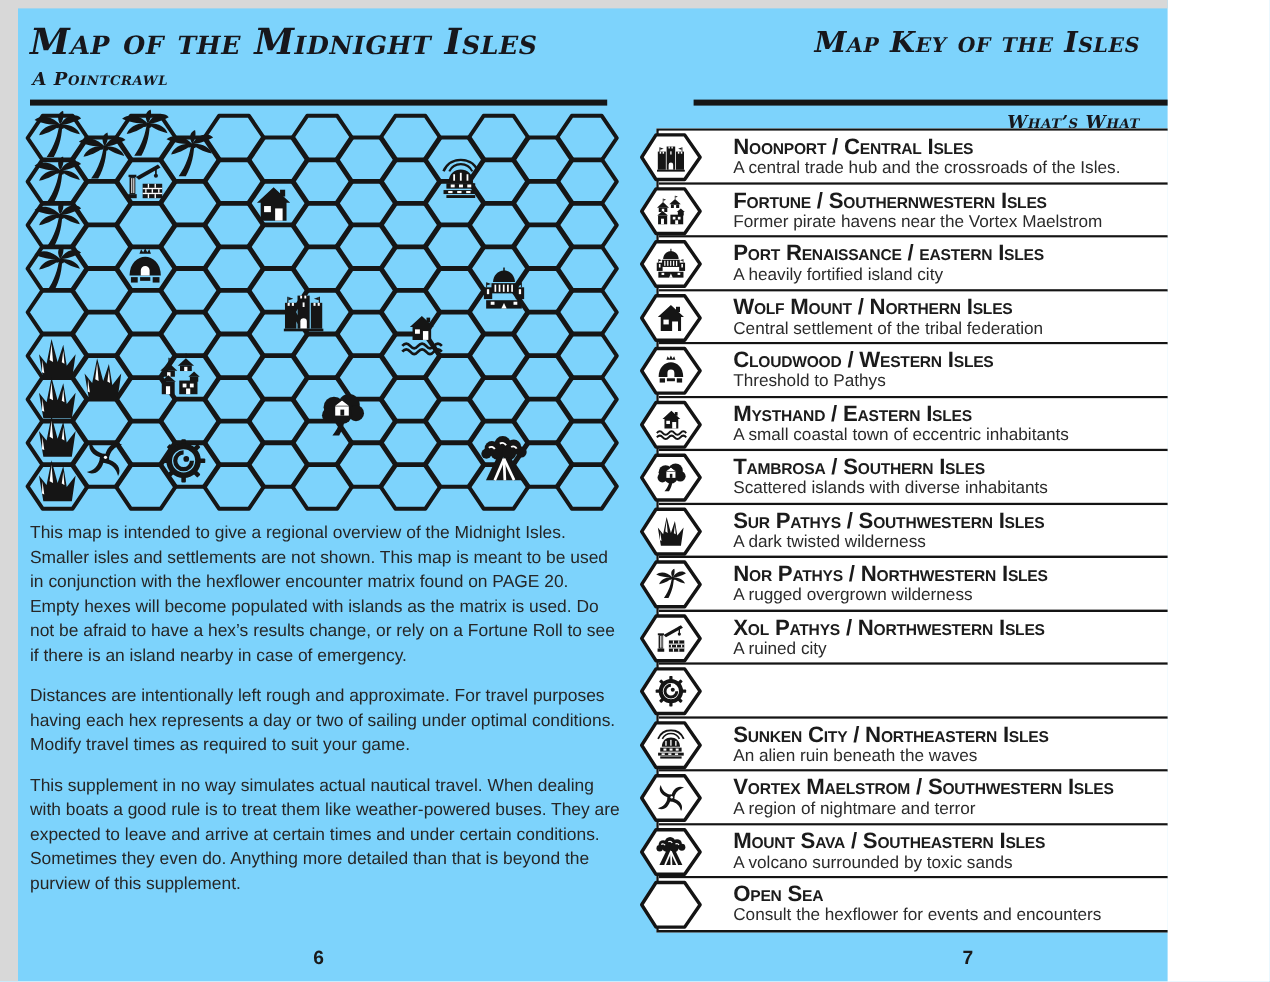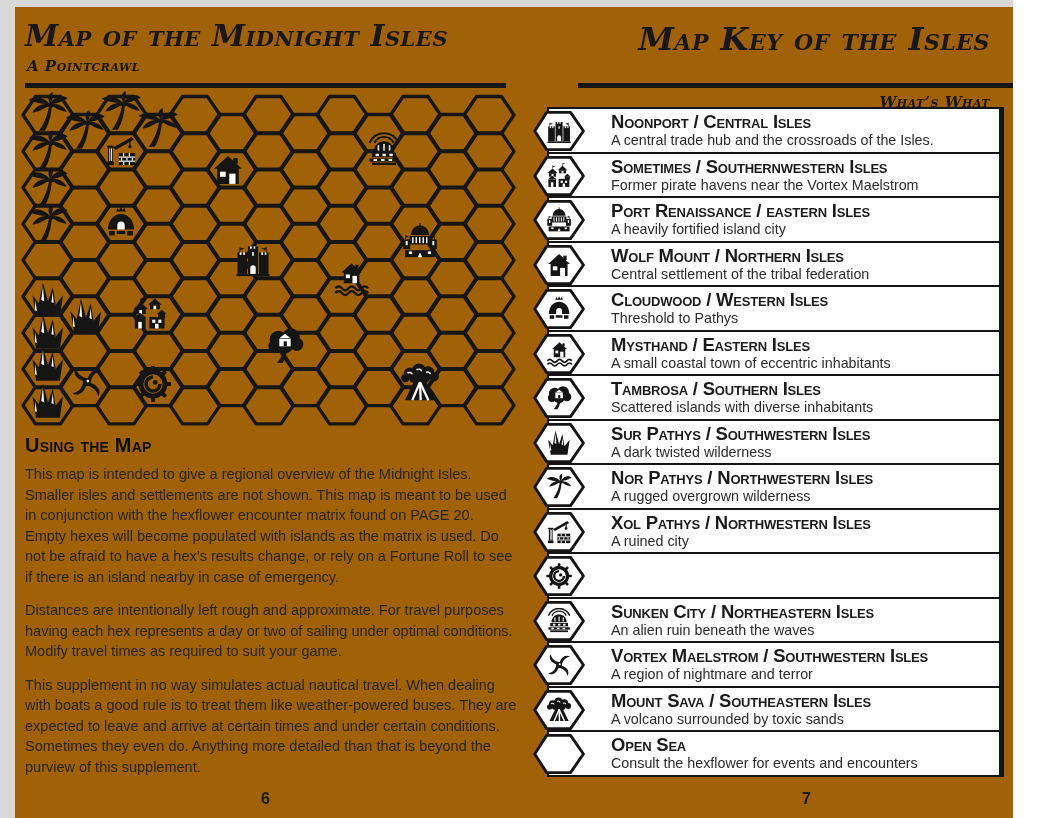--- a/index.html
+++ b/index.html
@@ -1,26 +1,26 @@
 <!DOCTYPE html>
 <html><head>
 <meta charset="utf-8">
 <style>
   html,body{margin:0;padding:0;background:#fff;}
-  .spread{position:relative;width:973px;height:818px;background:#a16207;overflow:hidden;
-          font-family:"Liberation Sans",sans-serif;color:#1c1c1c;padding-left:40px;}
+  .spread{position:relative;width:973px;height:818px;background:#7dd3fc;overflow:hidden;
+          font-family:"Liberation Sans",sans-serif;color:#1c1c1c;}
   .edge-top{position:absolute;left:0;top:0;width:1058px;height:7px;background:#d8d8d8;}
   .edge-left{position:absolute;left:0;top:0;width:15px;height:818px;background:#d8d8d8;}
 
   
   .page-title{position:absolute;font-family:"DejaVu Serif",serif;font-style:italic;font-weight:bold;
               font-variant:small-caps;color:#17171c;letter-spacing:.5px;}
   .title-left{left:25px;top:18px;font-size:30px;}
   .subtitle-left{left:27px;top:57px;font-size:15px;}
-  .title-right{right:23px;top:20px;font-size:32px;text-align:right;}
+  .title-right{right:23px;top:20px;font-size:24px;text-align:right;}
   .subtitle-right{right:23px;top:57px;font-size:15px;text-align:right;margin-top:36px;}
   .rule{position:absolute;height:5px;background:#161616;}
   .rule-left{left:25px;top:83px;width:481px;}
   .rule-right{left:578px;top:83px;width:457px;}
 
   
   .hexmap{position:absolute;left:0;top:0;}
 
   
   .body-block{position:absolute;left:25px;top:434px;width:492px;}
@@ -388,21 +388,20 @@
         <use href="#sym-spiky" xlink:href="#sym-spiky" x="29" y="382" width="38" height="38"></use>
         <use href="#sym-vortex" xlink:href="#sym-vortex" x="69" y="364" width="36" height="36"></use>
         <use href="#sym-gear" xlink:href="#sym-gear" x="134" y="365" width="38" height="38"></use>
         <use href="#sym-coastal" xlink:href="#sym-coastal" x="333" y="261" width="36" height="36"></use>
         <use href="#sym-treehouse" xlink:href="#sym-treehouse" x="265" y="326" width="40" height="40"></use>
         <use href="#sym-volcano" xlink:href="#sym-volcano" x="399" y="362" width="42" height="42"></use>
       </g>
   </svg>
 
   <div class="body-block">
-    <div class="section-heading">Using the Map</div>
     <p>This map is intended to give a regional overview of the Midnight Isles. Smaller isles and settlements are not shown. This map is meant to be used in conjunction with the hexflower encounter matrix found on PAGE 20. Empty hexes will become populated with islands as the matrix is used. Do not be afraid to have a hex’s results change, or rely on a Fortune Roll to see if there is an island nearby in case of emergency.</p>
     <p>Distances are intentionally left rough and approximate. For travel purposes having each hex represents a day or two of sailing under optimal conditions. Modify travel times as required to suit your game.</p>
     <p>This supplement in no way simulates actual nautical travel. When dealing with boats a good rule is to treat them like weather-powered buses. They are expected to leave and arrive at certain times and under certain conditions. Sometimes they even do. Anything more detailed than that is beyond the purview of this supplement.</p>
   </div>
   <div class="page-num page-num-left">6</div>
 
   <div class="page-title title-right">Map Key of the Isles</div>
   <div class="page-title subtitle-right">What’s What</div>
   <div class="rule rule-right"></div>
 
@@ -417,21 +416,21 @@
         <div class="key-desc">A central trade hub and the crossroads of the Isles.</div>
       </div>
     </div>
 
     <div class="key-row">
       <svg class="key-hex" width="58" height="42" viewBox="0 0 58 44">
         <polygon points="1.5,22 14,2.5 39,2.5 52.5,22 39,41.5 14,41.5" fill="#fff" stroke="#141414" stroke-width="3" stroke-linejoin="round"></polygon>
       <use href="#sym-village" xlink:href="#sym-village" x="13" y="8" width="28" height="28"></use>
         </svg>
       <div class="key-text">
-        <div class="key-title">Sometimes / Southernwestern Isles</div>
+        <div class="key-title">Fortune / Southernwestern Isles</div>
         <div class="key-desc">Former pirate havens near the Vortex Maelstrom</div>
       </div>
     </div>
 
     <div class="key-row">
       <svg class="key-hex" width="58" height="42" viewBox="0 0 58 44">
         <polygon points="1.5,22 14,2.5 39,2.5 52.5,22 39,41.5 14,41.5" fill="#fff" stroke="#141414" stroke-width="3" stroke-linejoin="round"></polygon>
       <use href="#sym-port" xlink:href="#sym-port" x="13" y="8" width="28" height="28"></use>
         </svg>
       <div class="key-text">

